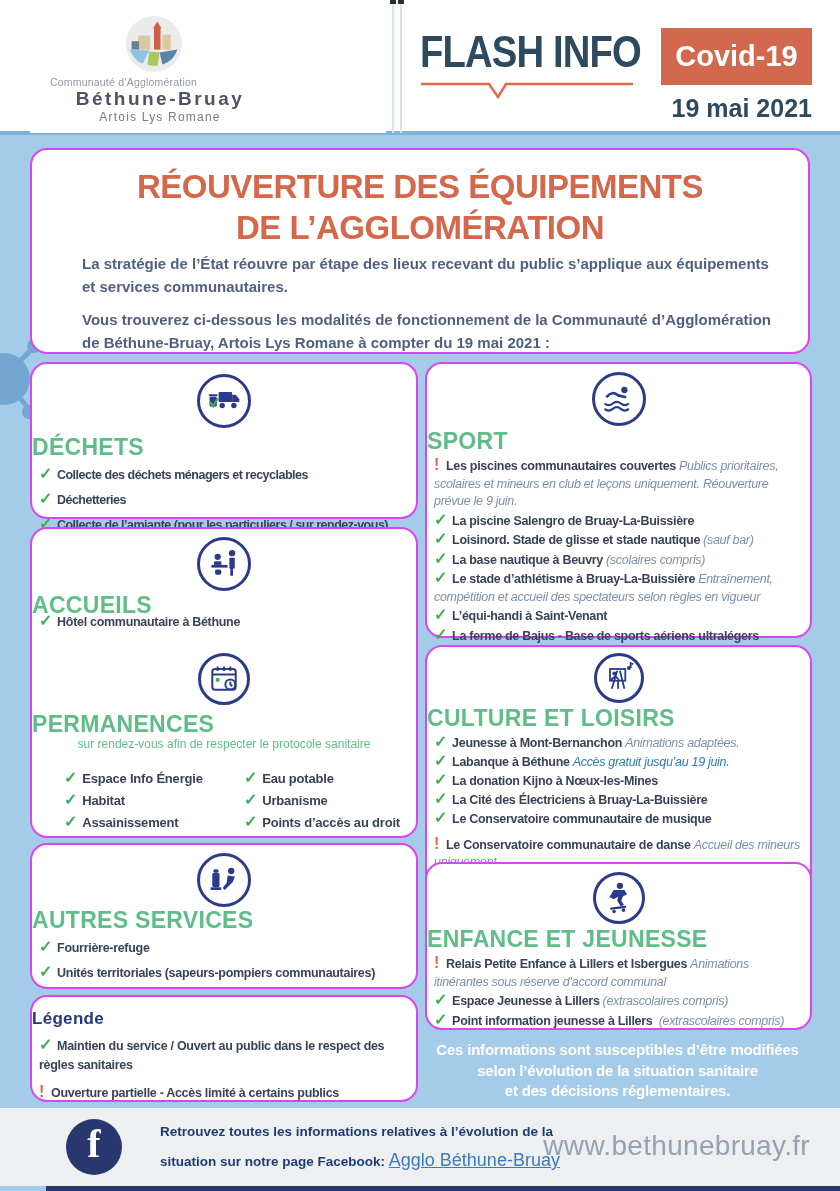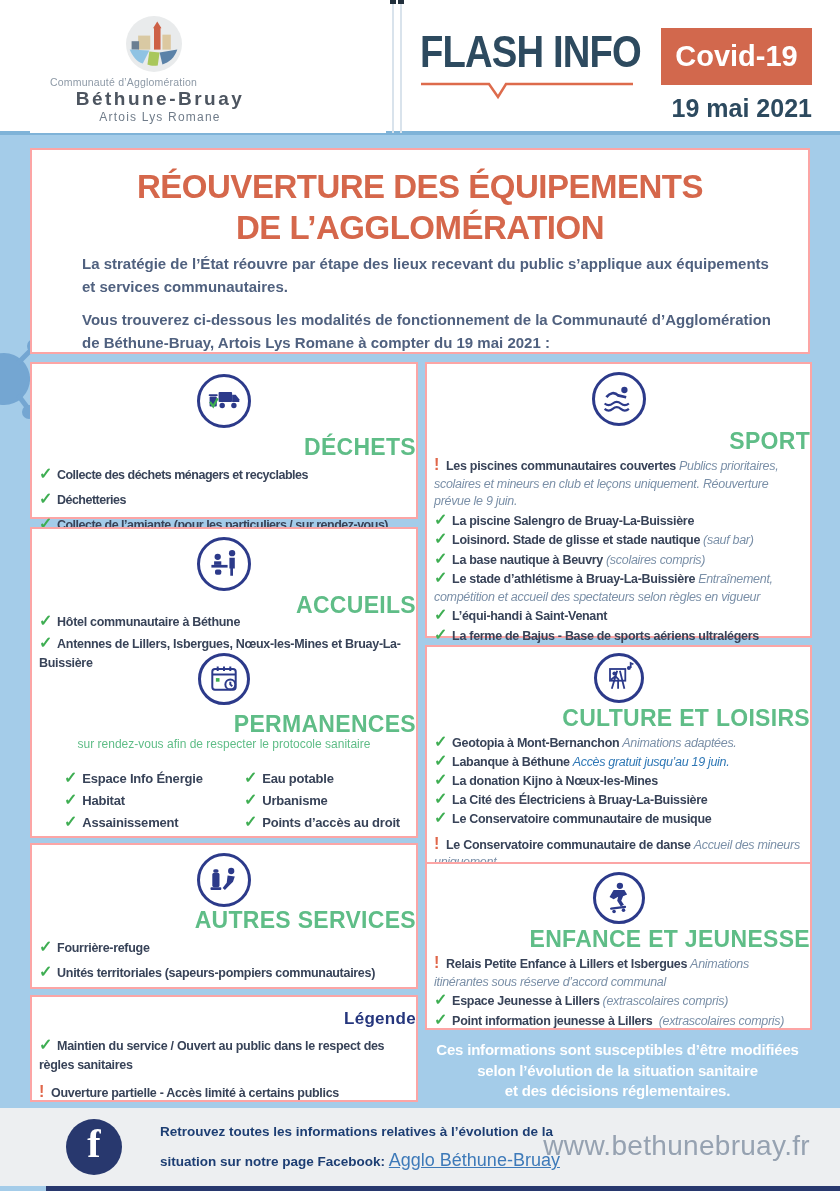--- a/index.html
+++ b/index.html
@@ -24,27 +24,27 @@
   .covid{position:absolute;left:661px;top:28px;width:151px;height:57px;background:#d2684d;
          color:#fff;font-size:29px;font-weight:bold;display:flex;align-items:center;
          justify-content:center;}
   .date{position:absolute;left:520px;top:94px;width:292px;text-align:right;
         font-size:25px;font-weight:bold;color:#2d4a5f;}
   
   .bgblue{position:absolute;left:0;top:131px;width:840px;height:977px;background:#a4cce9;
           border-top:4px solid #7fb3d8;box-sizing:border-box;}
   .virus{position:absolute;left:0;top:196px;}
   
-  .card{position:absolute;background:#fff;border:2px solid #fca5a5;border-radius:0;
+  .card{position:absolute;background:#fff;border:2px solid #d946ef;border-radius:17px;
         box-sizing:border-box;}
   .icon{position:absolute;left:50%;transform:translateX(-50%);width:54px;height:54px;
         border:3px solid #2c3a8a;border-radius:50%;background:#fff;box-sizing:border-box;
         display:flex;align-items:center;justify-content:center;}
   .icon svg{width:36px;height:36px;}
-  .h2{position:absolute;left:0;width:100%;text-align:right;font-size:23px;
+  .h2{position:absolute;left:0;width:100%;text-align:left;font-size:23px;
       font-weight:bold;color:#5fbd87;letter-spacing:.3px;}
   .h2.navy{color:#25367d;font-size:17px;}
   .sub{position:absolute;left:0;width:100%;text-align:center;font-size:12px;
        font-weight:normal;color:#5fbd87;}
   .items{position:absolute;left:7px;right:4px;font-size:12.5px;font-weight:bold;
          color:#384358;letter-spacing:-.3px;line-height:24px;}
   .items.tight{line-height:17.5px;}
   .item{margin:0;}
   .gap{margin-top:7px;}
   .mk{color:#3fae53;font-weight:bold;font-size:16px;margin-right:5px;}
@@ -160,21 +160,20 @@
           <path d="M9 17h8v4H9z"></path>
         <rect x="6" y="21" width="18" height="3"></rect>
           <rect x="10" y="26" width="7" height="6" rx="2"></rect>
         <circle cx="29" cy="8" r="3.5"></circle>
           <path d="M26 13h6v12h-2v8h-3v-8h-1z"></path>
       </svg>
     </div>
     <div class="h2" style="top:63px;">ACCUEILS</div>
     <div class="items" style="top:82px;line-height:19.5px;">
       <div class="item"><span class="mk">✓</span><span>Hôtel communautaire à Béthune</span></div>
-      <div class="item"><span class="mk">✓</span><span>Antennes de Lillers, Isbergues, Nœux-les-Mines et Bruay-La-Buissière</span></div>
     </div>
     <div class="icon" style="top:124px;width:52px;height:52px;">
       <svg viewBox="0 0 40 40" fill="none" stroke="#2c3a8a" stroke-width="2.2">
         <rect x="7" y="9" width="26" height="23" rx="3"></rect>
           <path d="M7 15h26"></path>
         <path d="M13 6v5M20 6v5M27 6v5"></path>
         <rect x="11" y="19" width="4" height="4" fill="#3fae53" stroke="none"></rect>
         <circle cx="27" cy="26" r="5.5" fill="#fff"></circle>
           <path d="M27 23v3l2.2 2"></path>
       </svg>
@@ -247,21 +246,21 @@
         <rect x="10" y="10" width="17" height="13"></rect>
         <path d="M12 32l6-20M26 32l-5-20M19 23v9"></path>
         <circle cx="15" cy="15" r="2.3" fill="#2c3a8a" stroke="none"></circle>
         <path d="M11 22l5-4 4 4"></path>
         <circle cx="31" cy="9" r="2.2" fill="#2c3a8a" stroke="none"></circle>
           <path d="M33 9V3.5l3 1.2"></path>
       </svg>
     </div>
     <div class="h2" style="top:58px;">CULTURE ET LOISIRS</div>
     <div class="items tight" style="top:86px;line-height:17px;">
-      <div class="item"><span class="mk">✓</span><span>Geotopia à Mont-Bernanchon</span><i class="nt">Animations adaptées.</i></div>
+      <div class="item"><span class="mk">✓</span><span>Jeunesse à Mont-Bernanchon</span><i class="nt">Animations adaptées.</i></div>
       <div class="item"><span class="mk">✓</span><span>Labanque à Béthune</span><i class="nt blue">Accès gratuit jusqu’au 19 juin.</i></div>
       <div class="item"><span class="mk">✓</span><span>La donation Kijno à Nœux-les-Mines</span></div>
       <div class="item"><span class="mk">✓</span><span>La Cité des Électriciens à Bruay-La-Buissière</span></div>
       <div class="item"><span class="mk">✓</span><span>Le Conservatoire communautaire de musique</span></div>
       <div class="item gap"><span class="xk">!</span><span>Le Conservatoire communautaire de danse</span><i class="nt">Accueil des mineurs uniquement.</i></div>
     </div>
   </div>
 
   <div class="card" style="left:425px;top:862px;width:387px;height:168px;">
     <div class="icon" style="top:8px;width:52px;height:52px;">

